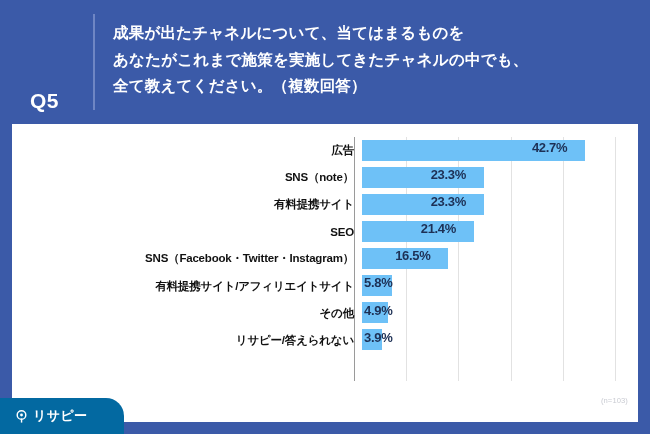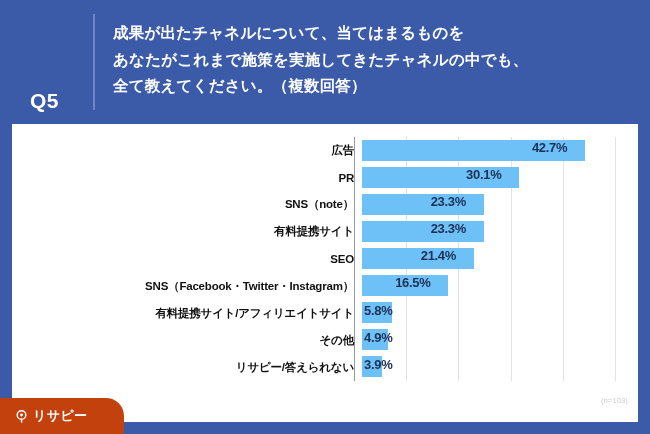--- a/index.html
+++ b/index.html
@@ -76,21 +76,21 @@
   .attribution{
     position:absolute;right:10px;bottom:16px;
     text-align:right;color:#c9cbd2;
     font-size:7.6px;line-height:11px;letter-spacing:.1px;
   }
 
   
   .logo-tab{
     position:absolute;left:0;bottom:0;
     width:124px;height:36px;
-    background:#c2410c;
+    background:#0369a1;
     border-top-right-radius:18px;
     display:flex;align-items:center;
   }
   .logo-icon{
     margin-left:14px;width:15px;height:15px;
     display:flex;align-items:center;justify-content:center;
   }
   .logo-text{
     margin-left:4px;color:#ffffff;
     font-size:13px;font-weight:bold;letter-spacing:.4px;
@@ -117,25 +117,20 @@
         <div class="gridline" style="left: 446.4px;"></div>
         <div class="gridline" style="left: 498.6px;"></div>
         <div class="gridline" style="left: 550.8px;"></div>
         <div class="gridline" style="left: 603px;"></div>
       </div>
     <div class="rows" id="rows">
         <div class="row">
           <div class="row-label">広告</div>
           <div class="bar" style="width: 222.894px;"></div>
           <div class="bar-value" style="left: 511.894px;">42.7%</div>
-        </div>
-        <div class="row">
-          <div class="row-label">PR</div>
-          <div class="bar" style="width: 157.122px;"></div>
-          <div class="bar-value" style="left: 446.122px;">30.1%</div>
         </div>
         <div class="row">
           <div class="row-label">SNS（note）</div>
           <div class="bar" style="width: 121.626px;"></div>
           <div class="bar-value" style="left: 410.626px;">23.3%</div>
         </div>
         <div class="row">
           <div class="row-label">有料提携サイト</div>
           <div class="bar" style="width: 121.626px;"></div>
           <div class="bar-value" style="left: 410.626px;">23.3%</div>

